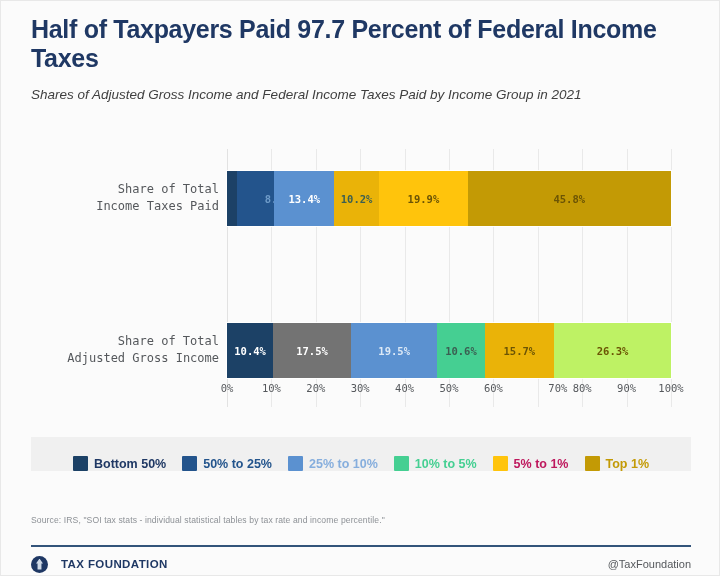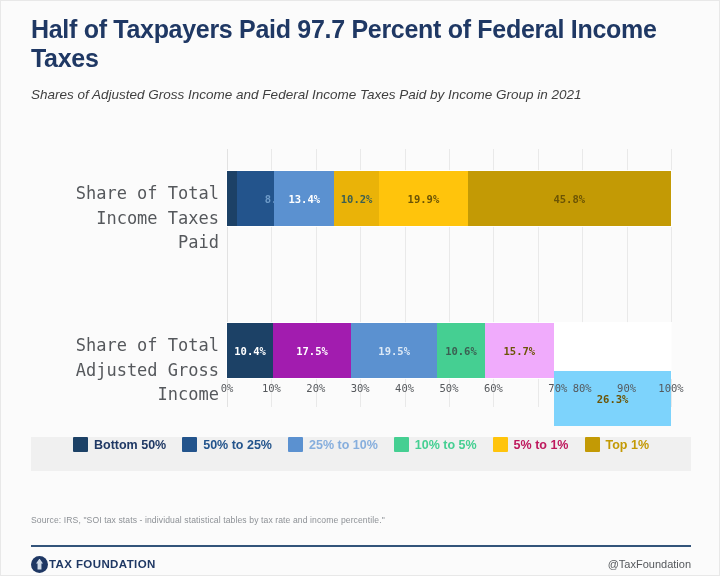--- a/index.html
+++ b/index.html
@@ -42,21 +42,21 @@
   .gridline{
     position:absolute;top:0;bottom:0;width:1px;
     background:#e9e9e9;
   }
   .gridline.zero{background:#e2e2e2;}
   .cat-wrap{
     position:absolute;
     left:46px;width:172px;
     text-align:right;
     font-family:"DejaVu Sans Mono", monospace;
-    font-size:17px;
+    font-size:12px;
     line-height:1.45;
     color:#55585c;
     white-space:pre-line;
   }
   #cat-top{top:180px;}
   #cat-bottom{top:332px;}
 
   
   .bar{
     position:absolute;
@@ -98,21 +98,21 @@
     white-space:nowrap;
   }
 
   
   .legend{
     position:absolute;
     left:30px;top:436px;
     width:660px;height:34px;
     background:#f0f0f0;
     display:flex;
-    align-items:flex-start;
+    align-items:flex-end;
     justify-content:center;
     gap:16px;
   }
   .legend-item{
     display:flex;align-items:center;gap:6px;
     font-size:12.5px;font-weight:bold;
     white-space:nowrap;
   }
   .swatch{
     width:15px;height:15px;flex:0 0 auto;
@@ -128,21 +128,21 @@
 
   
   .footrule{
     position:absolute;left:30px;top:544px;width:660px;height:2px;
     background:#33547a;
   }
   .footer{
     position:absolute;left:30px;top:552px;width:660px;height:22px;
     display:flex;align-items:center;justify-content:space-between;
   }
-  .brand{display:flex;align-items:center;gap:1px;}
+  .brand{display:flex;align-items:center;gap:13px;}
   .logo-mark{
     width:17px;height:17px;border-radius:50%;
     background:#1f3864;
     position:relative;flex:0 0 auto;
   }
   .logo-mark::after{
     content:"";
     position:absolute;left:5px;top:3px;
     width:7px;height:11px;
     background:#cfd9e6;
@@ -196,33 +196,33 @@
           <span class="seglabel" style="color: rgb(107, 84, 5);">19.9%</span>
         </div>
         <div class="seg" style="width: 45.8%; background: rgb(195, 154, 5);">
           <span class="seglabel" style="color: rgb(107, 84, 5);">45.8%</span>
         </div>
       </div>
     <div class="bar" id="bar-agi">
         <div class="seg" style="width: 10.4%; background: rgb(28, 65, 102);">
           <span class="seglabel" style="color: rgb(255, 255, 255);">10.4%</span>
         </div>
-        <div class="seg" style="width: 17.5%; background: #a21caf;">
+        <div class="seg" style="width: 17.5%; background: #737373;">
           <span class="seglabel" style="color: rgb(255, 255, 255);">17.5%</span>
         </div>
         <div class="seg" style="width: 19.5%; background: rgb(91, 145, 208);">
           <span class="seglabel" style="color: rgb(220, 233, 246);">19.5%</span>
         </div>
         <div class="seg" style="width: 10.6%; background: rgb(69, 207, 146);">
           <span class="seglabel" style="color: rgb(59, 95, 82);">10.6%</span>
         </div>
-        <div class="seg" style="width: 15.7%; background: #f0abfc; text-align: right;">
+        <div class="seg" style="width: 15.7%; background: #eab308; text-align: right;">
           <span class="seglabel" style="color: rgb(107, 84, 5);">15.7%</span>
         </div>
-        <div class="seg" style="width: 26.3%; background: #7dd3fc; margin-top: 48px;">
+        <div class="seg" style="width: 26.3%; background: #bef264;">
           <span class="seglabel" style="color: rgb(107, 84, 5);">26.3%</span>
         </div>
       </div>
 
     <div class="xaxis" id="xaxis">
         <div class="xtick" style="left: 0%;">0%</div>
         <div class="xtick" style="left: 10%;">10%</div>
         <div class="xtick" style="left: 20%;">20%</div>
         <div class="xtick" style="left: 30%;">30%</div>
         <div class="xtick" style="left: 40%;">40%</div>

